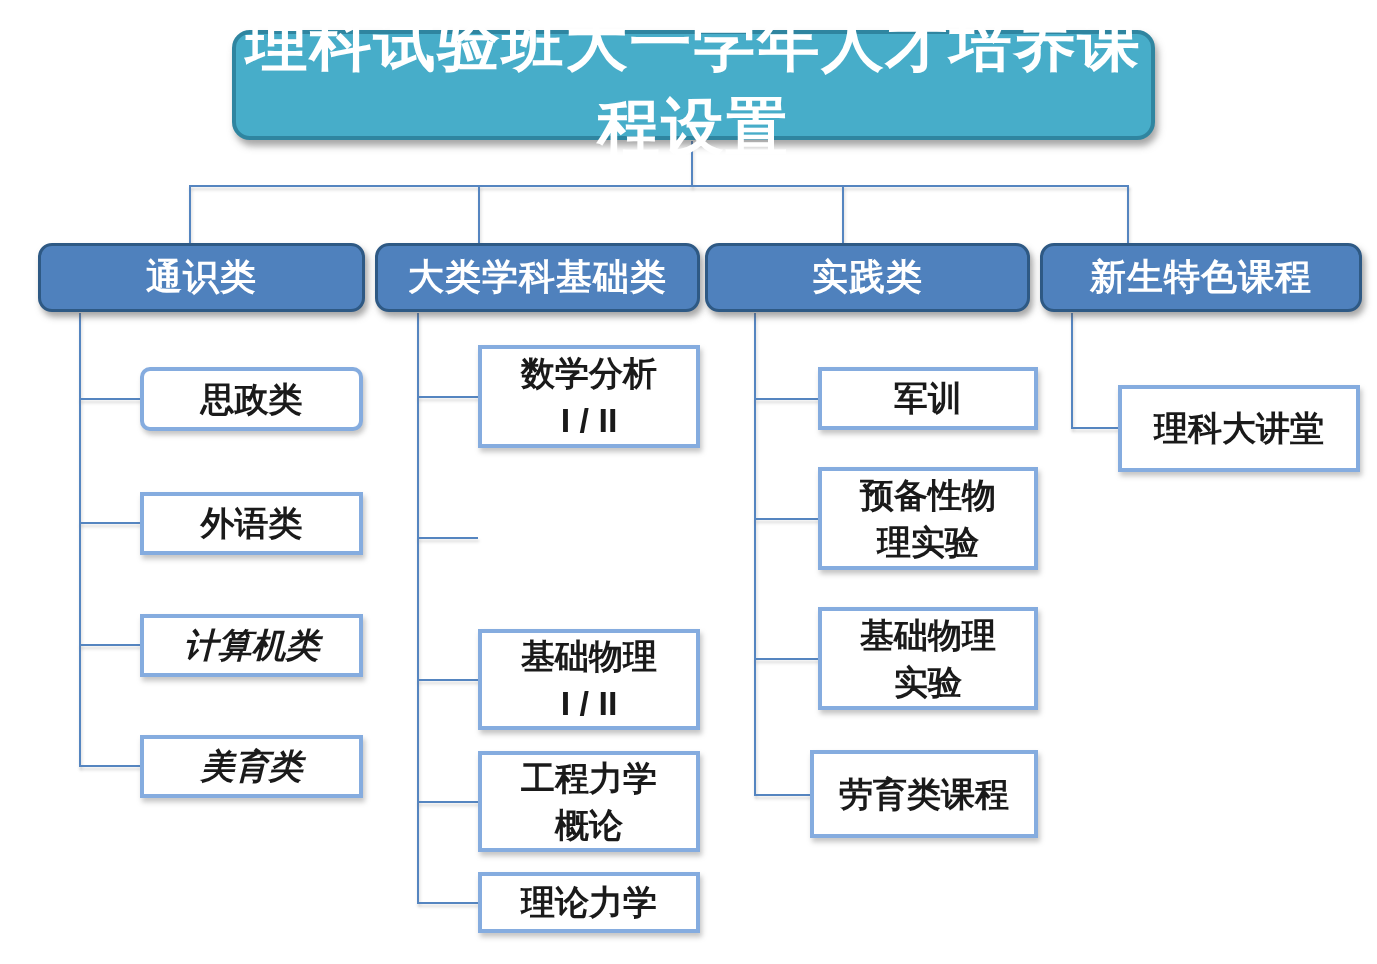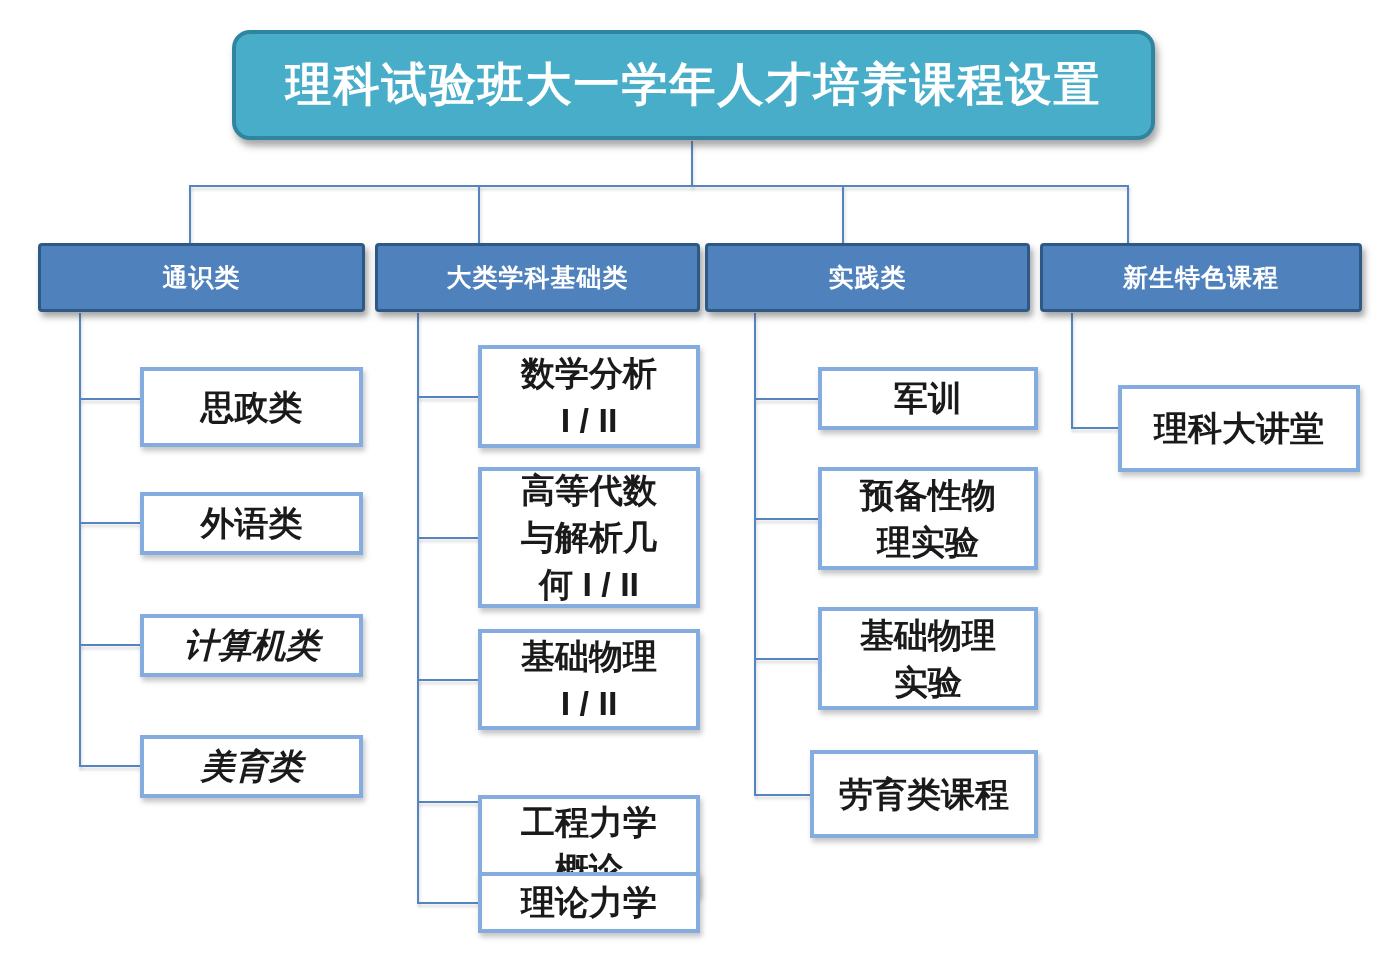--- a/index.html
+++ b/index.html
@@ -13,26 +13,26 @@
     position:relative; width:1377px; height:964px; overflow:hidden;
     background:var(--background);
     font-family:"Liberation Sans","DejaVu Sans",sans-serif;
   }
   .node{
     position:absolute; display:flex; align-items:center; justify-content:center;
     text-align:center; box-sizing:border-box; white-space:pre-line;
   }
   .title-box{
     background:var(--title-fill); border:4px solid var(--title-border);
-    border-radius:18px; color:#FFFFFF; font-size:46px; font-weight:700;
+    border-radius:18px; color:#FFFFFF; font-size:62px; font-weight:700;
     letter-spacing:2px; box-shadow:3px 6px 7px rgba(80,80,80,0.5);
   }
   .group-box{
     background:var(--group-fill); border:3px solid var(--group-border);
-    border-radius:4px; color:#FFFFFF; font-size:25px; font-weight:700;
+    border-radius:14px; color:#FFFFFF; font-size:36px; font-weight:700;
     letter-spacing:1px; box-shadow:3px 5px 6px rgba(80,80,80,0.5);
   }
   .leaf-box{
     background:var(--leaf-fill); border:4px solid var(--leaf-border);
     color:var(--leaf-text); font-size:34px; font-weight:600;
     line-height:1.38; box-shadow:2px 4px 5px rgba(110,110,110,0.4);
   }
   .seg{
     position:absolute; background:var(--connector);
     box-shadow:1px 3px 3px rgba(140,140,140,0.35);
@@ -78,33 +78,30 @@
     <div class="seg" style="left:1071px;top:427px;width:47px;height:2px;"></div>
   </div>
 
   <div class="node title-box" style="left:232px;top:30px;width:923px;height:110px;">理科试验班大一学年人才培养课程设置</div>
 
   <div class="node group-box" style="left:38px;top:243px;width:327px;height:69px;">通识类</div>
   <div class="node group-box" style="left:375px;top:243px;width:325px;height:69px;">大类学科基础类</div>
   <div class="node group-box" style="left:705px;top:243px;width:325px;height:69px;">实践类</div>
   <div class="node group-box" style="left:1040px;top:243px;width:322px;height:69px;">新生特色课程</div>
 
-  <div class="node leaf-box" style="left:140px;top:367px;width:223px;height:80px;">思政类</div>
+  <div class="node leaf-box" style="left:140px;top:367px;width:223px;height:64px;border-radius:10px;">思政类</div>
   <div class="node leaf-box" style="left:140px;top:492px;width:223px;height:63px;text-align:right;">外语类</div>
   <div class="node leaf-box" style="left:140px;top:614px;width:223px;height:63px;font-style:italic;">计算机类</div>
   <div class="node leaf-box" style="left:140px;top:735px;width:223px;height:63px;font-style:italic;">美育类</div>
 
   <div class="node leaf-box" style="left:478px;top:345px;width:222px;height:103px;">数学分析
 I / II</div>
-  <div class="node leaf-box" style="left:478px;top:467px;width:222px;height:141px;">高等代数
-与解析几
-何 I / II</div>
   <div class="node leaf-box" style="left:478px;top:629px;width:222px;height:101px;">基础物理
 I / II</div>
-  <div class="node leaf-box" style="left:478px;top:751px;width:222px;height:101px;margin-top:44px;">工程力学
+  <div class="node leaf-box" style="left:478px;top:751px;width:222px;height:101px;">工程力学
 概论</div>
   <div class="node leaf-box" style="left:478px;top:872px;width:222px;height:61px;">理论力学</div>
 
   <div class="node leaf-box" style="left:818px;top:367px;width:220px;height:63px;">军训</div>
   <div class="node leaf-box" style="left:818px;top:467px;width:220px;height:103px;">预备性物
 理实验</div>
   <div class="node leaf-box" style="left:818px;top:607px;width:220px;height:103px;">基础物理
 实验</div>
   <div class="node leaf-box" style="left:810px;top:750px;width:228px;height:88px;">劳育类课程</div>
 

